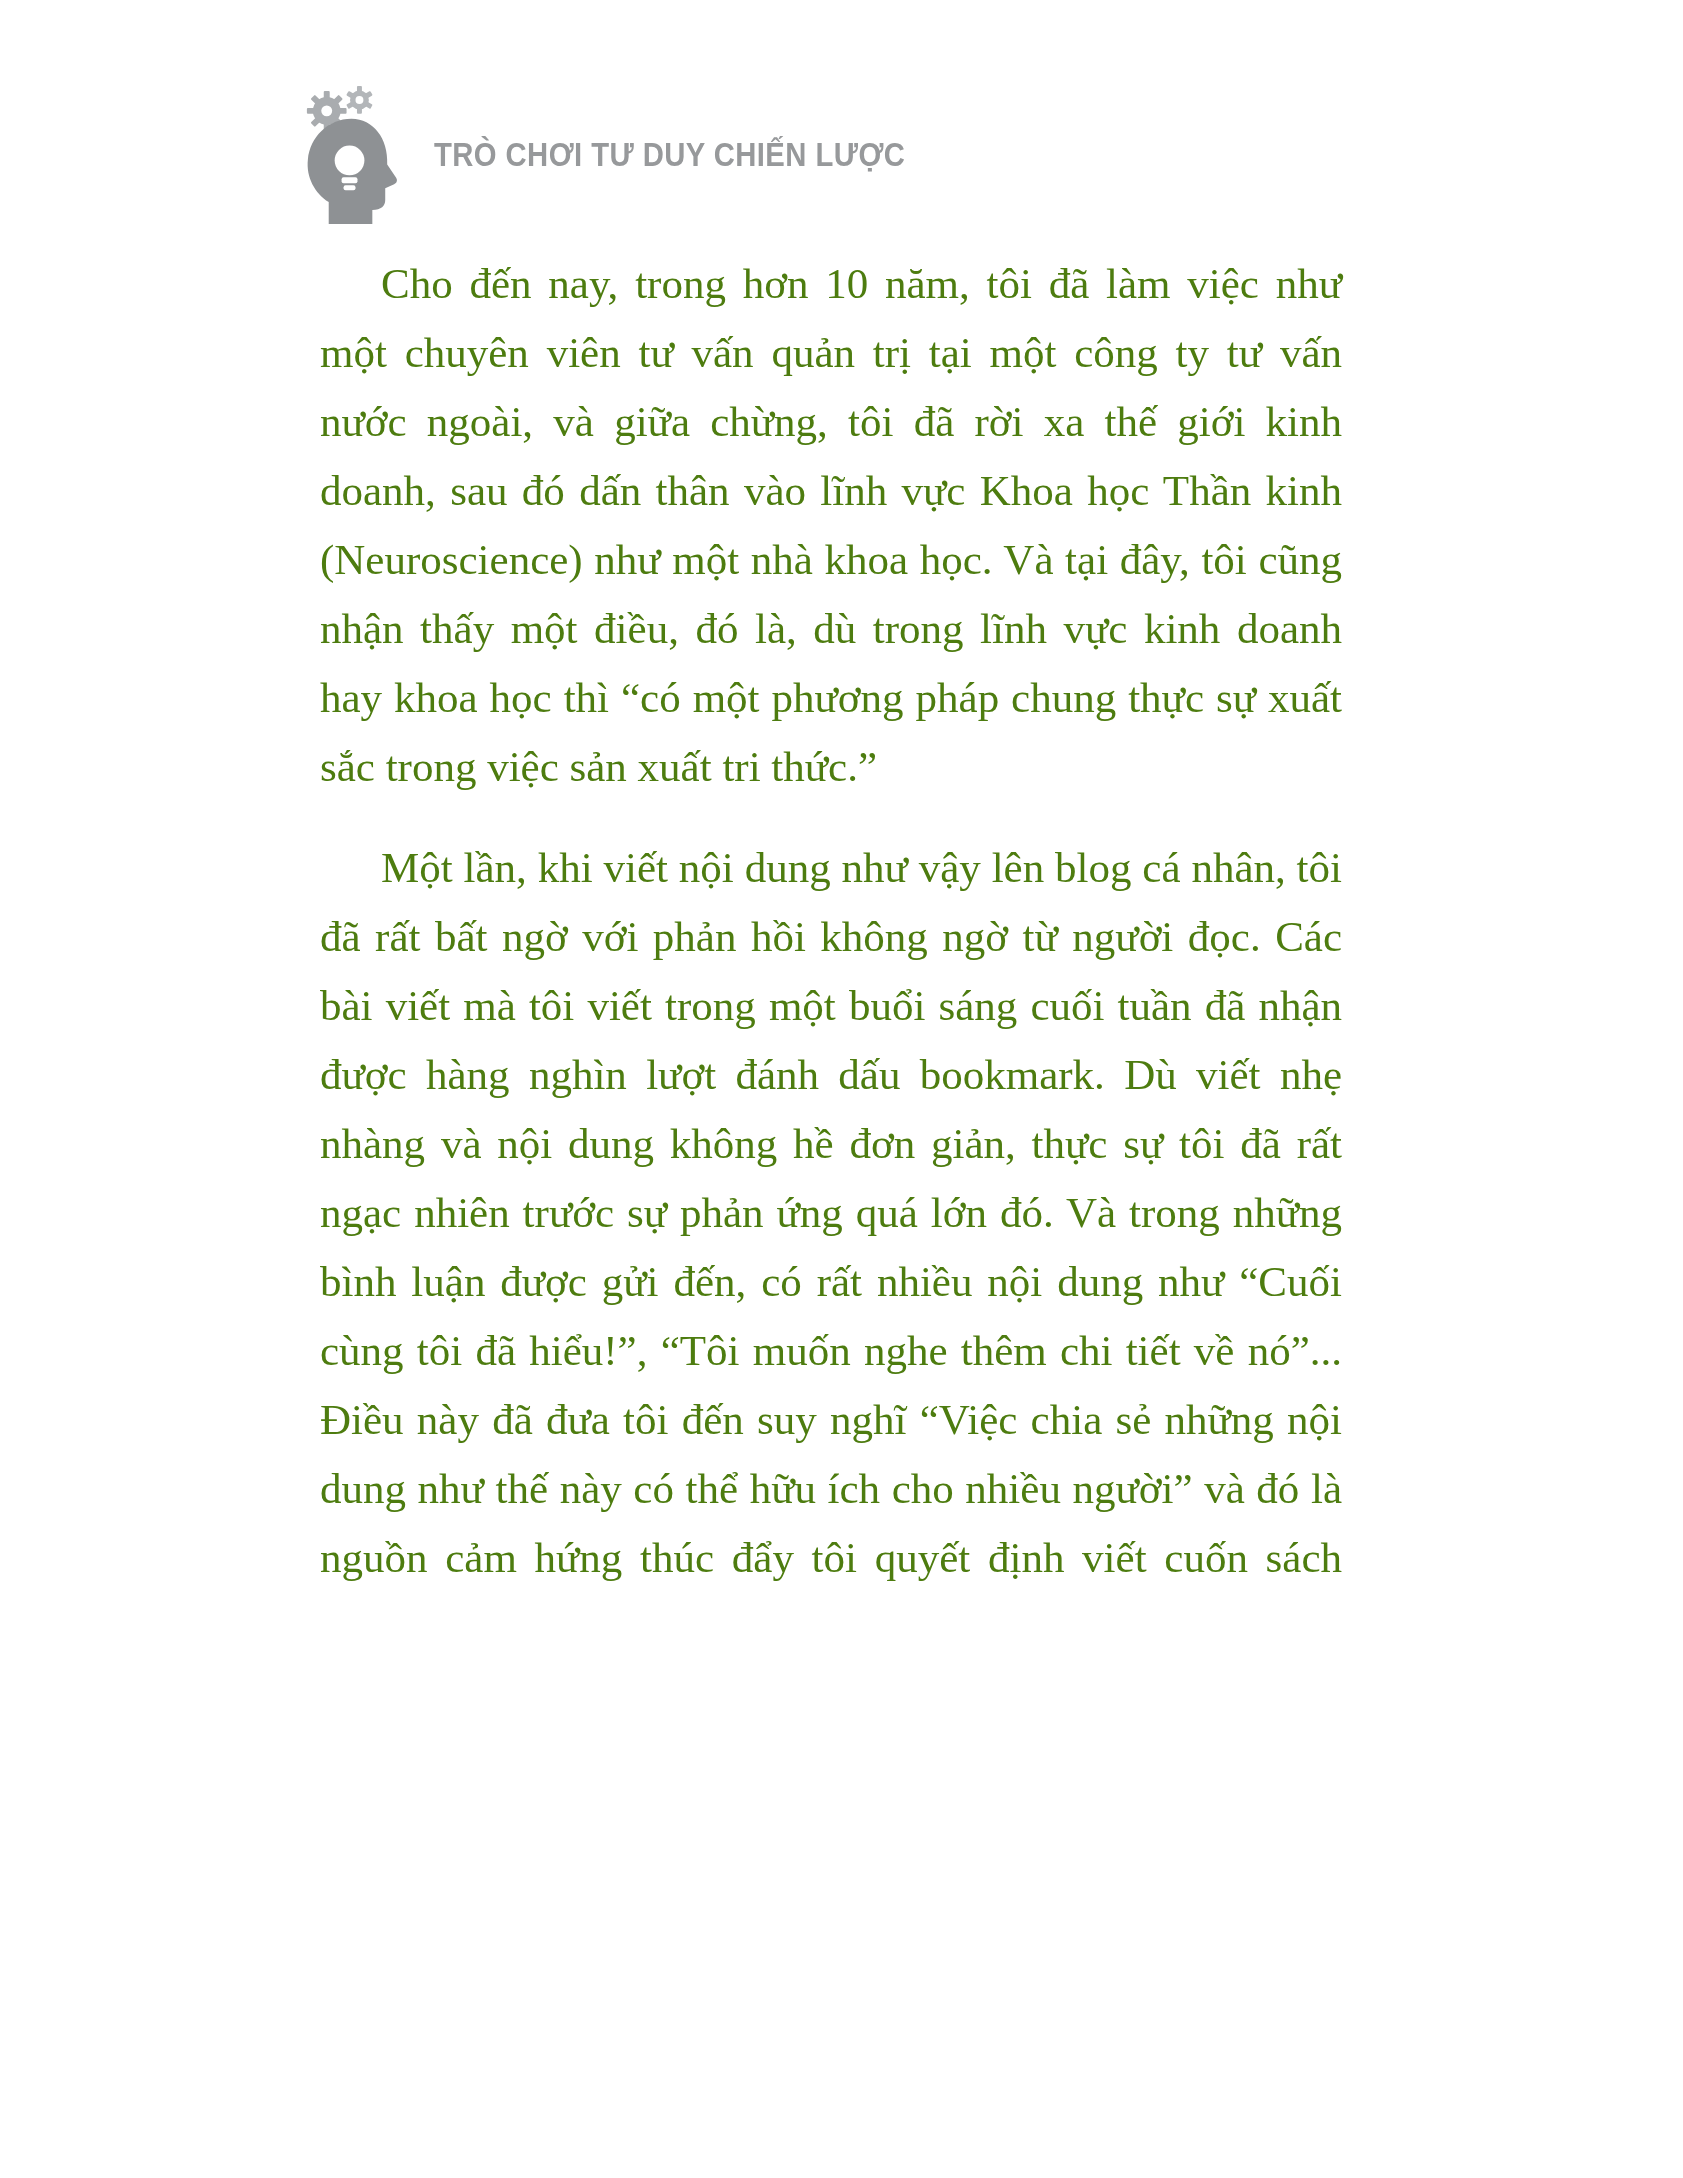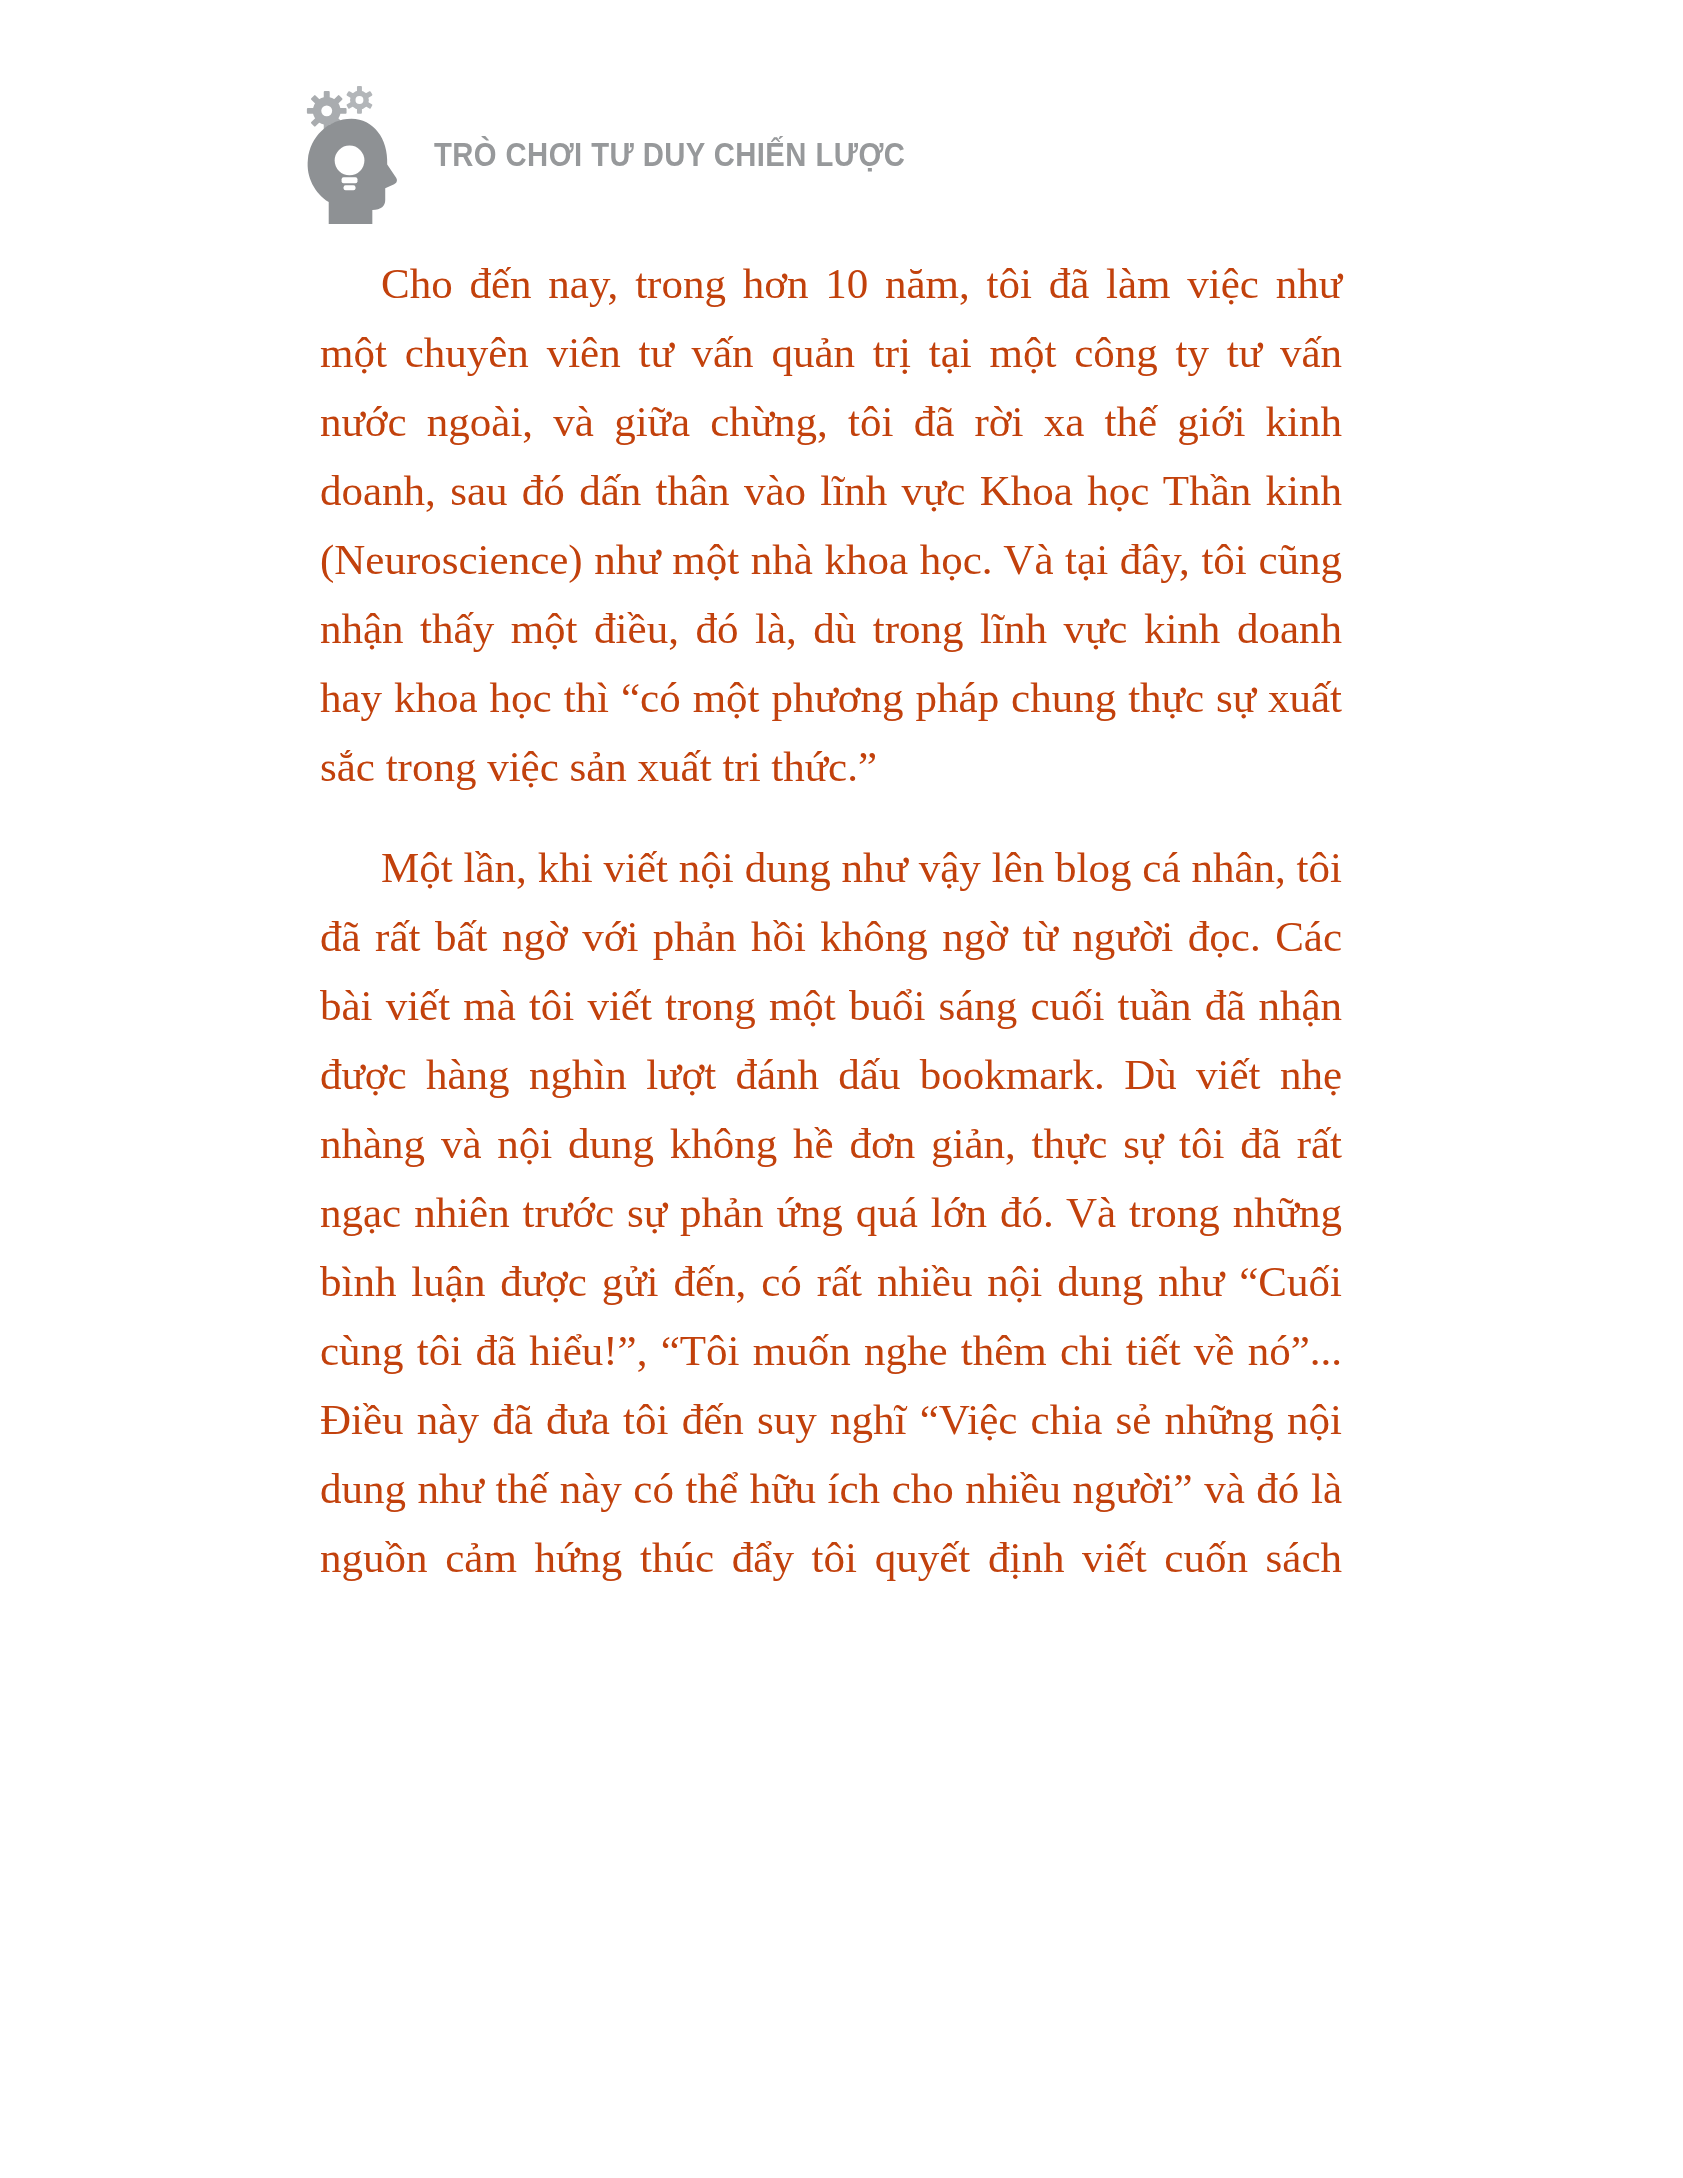--- a/index.html
+++ b/index.html
@@ -37,21 +37,21 @@
     transform-origin: left center;
   }
   .page-body {
     position: absolute;
     top: 249px;
     left: 300px;
     width: 1022px;
     text-align: justify;
     font-size: 43px;
     line-height: 69px;
-    color: #c2410c;
+    color: #4d7c0f;
   }
   .para {
     margin: 0 0 32px 0;
     text-indent: 61px;
   }
   .page-footer {
     position: absolute;
     top: 1968px;
     left: 300px;
     width: 1022px;

